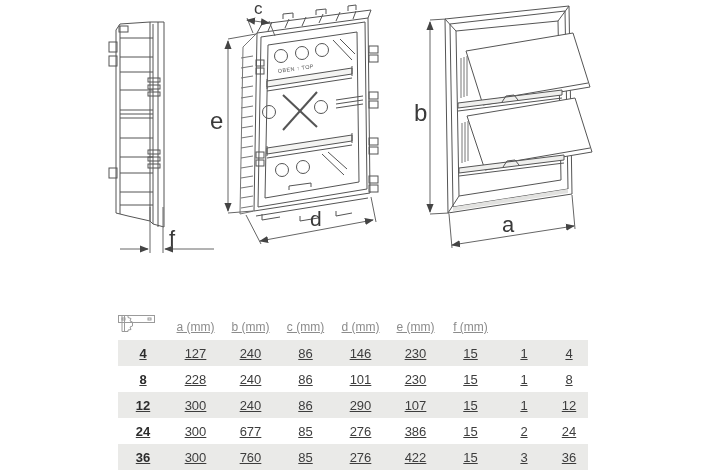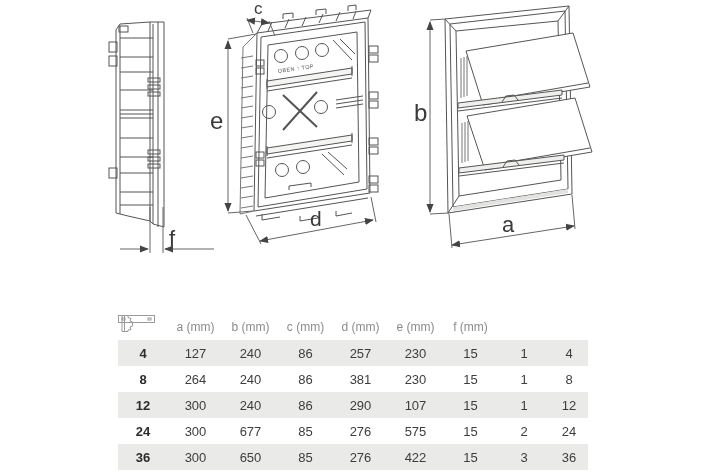--- a/index.html
+++ b/index.html
@@ -6,21 +6,21 @@
   .canvas{position:relative;width:705px;height:475px;background:#ffffff;overflow:hidden;
           font-family:"Liberation Sans",sans-serif;}
   svg{position:absolute;left:0;top:0;}
   svg text{font-family:"Liberation Sans",sans-serif;fill:#3a3a3a;}
   .dim-label{font-size:22px;}
   .dim-label-small{font-size:16px;}
   .tiny-label{font-size:5.5px;fill:#555;letter-spacing:.4px;}
 
   .spec-table{position:absolute;left:118px;top:314px;width:470px;}
   .thead,.tr{display:grid;grid-template-columns:50px 55px 55px 55px 55px 55px 55px 52px 38px;
-             align-items:center;text-align:center;}
+             align-items:center;text-align:center;text-decoration:underline;}
   .thead{height:26px;color:#8c8c8c;font-size:12px;}
   .tr{height:26px;font-size:13px;color:#3d3d3d;}
   .tr.shade{background:#eaeae8;}
   .rowlabel{font-weight:bold;color:#2c2c2c;}
   .icon-cell{display:flex;justify-content:center;align-items:center;}
 </style>
 </head>
 <body>
 
 <div class="canvas">
@@ -291,33 +291,33 @@
         <line x1="6.5" y1="1.5" x2="6.5" y2="17.5" stroke="#9a9a9a"></line>
       </svg>
     </div>
   </div>
 
   <div class="tr shade">
     <div class="rowlabel">4</div>
     <div>127</div>
     <div>240</div>
     <div>86</div>
-    <div>257</div>
+    <div>146</div>
     <div>230</div>
     <div>15</div>
     <div>1</div>
     <div>4</div>
   </div>
 
   <div class="tr">
     <div class="rowlabel">8</div>
-    <div>264</div>
+    <div>228</div>
     <div>240</div>
     <div>86</div>
-    <div>381</div>
+    <div>101</div>
     <div>230</div>
     <div>15</div>
     <div>1</div>
     <div>8</div>
   </div>
 
   <div class="tr shade">
     <div class="rowlabel">12</div>
     <div>300</div>
     <div>240</div>
@@ -328,30 +328,30 @@
     <div>1</div>
     <div>12</div>
   </div>
 
   <div class="tr">
     <div class="rowlabel">24</div>
     <div>300</div>
     <div>677</div>
     <div>85</div>
     <div>276</div>
-    <div>575</div>
+    <div>386</div>
     <div>15</div>
     <div>2</div>
     <div>24</div>
   </div>
 
   <div class="tr shade">
     <div class="rowlabel">36</div>
     <div>300</div>
-    <div>650</div>
+    <div>760</div>
     <div>85</div>
     <div>276</div>
     <div>422</div>
     <div>15</div>
     <div>3</div>
     <div>36</div>
   </div>
 </div>
 
 </div>

